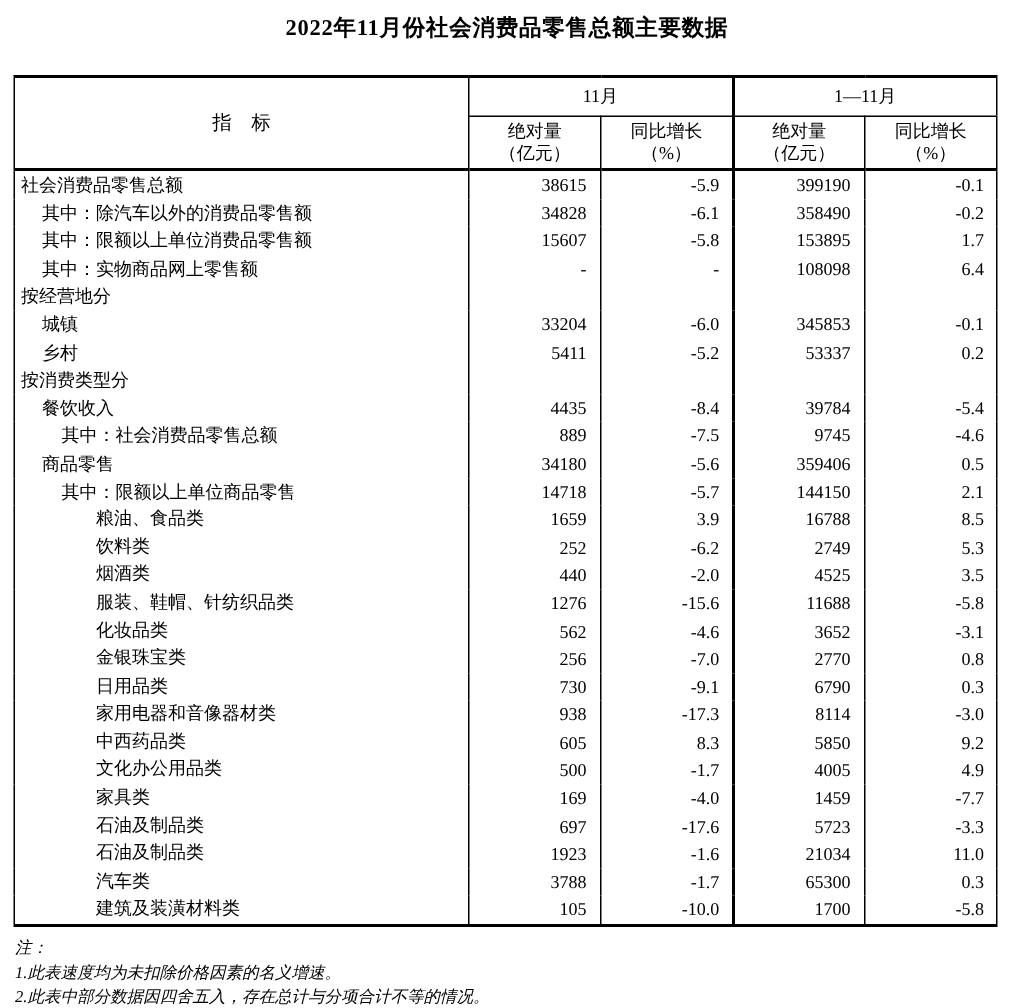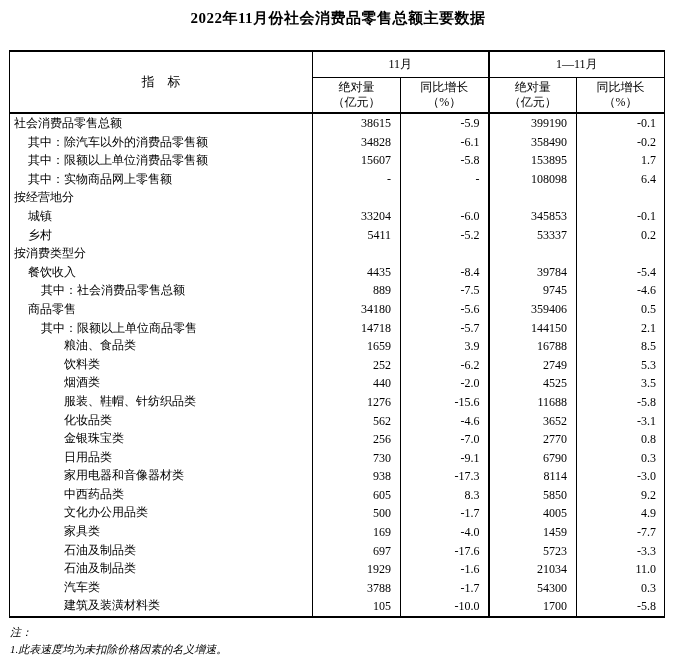--- a/index.html
+++ b/index.html
@@ -282,38 +282,39 @@
   </tr>
       <tr>
     <td class="cell-label indent-3">石油及制品类</td>
     <td class="cell-nov-abs">697</td>
     <td class="cell-nov-yoy">-17.6</td>
     <td class="cell-ytd-abs">5723</td>
     <td class="cell-ytd-yoy">-3.3</td>
   </tr>
       <tr>
     <td class="cell-label indent-3">石油及制品类</td>
-    <td class="cell-nov-abs">1929</td>
+    <td class="cell-nov-abs">1923</td>
     <td class="cell-nov-yoy">-1.6</td>
     <td class="cell-ytd-abs">21034</td>
     <td class="cell-ytd-yoy">11.0</td>
   </tr>
       <tr>
     <td class="cell-label indent-3">汽车类</td>
     <td class="cell-nov-abs">3788</td>
     <td class="cell-nov-yoy">-1.7</td>
-    <td class="cell-ytd-abs">54300</td>
+    <td class="cell-ytd-abs">65300</td>
     <td class="cell-ytd-yoy">0.3</td>
   </tr>
       <tr>
     <td class="cell-label indent-3">建筑及装潢材料类</td>
     <td class="cell-nov-abs">105</td>
     <td class="cell-nov-yoy">-10.0</td>
     <td class="cell-ytd-abs">1700</td>
     <td class="cell-ytd-yoy">-5.8</td>
   </tr>
     </tbody>
 </table>
 
 <div class="notes">
   <div>注：</div>
   <div>1.此表速度均为未扣除价格因素的名义增速。</div>
+  <div>2.此表中部分数据因四舍五入，存在总计与分项合计不等的情况。</div>
 </div>
 
 </body></html>

